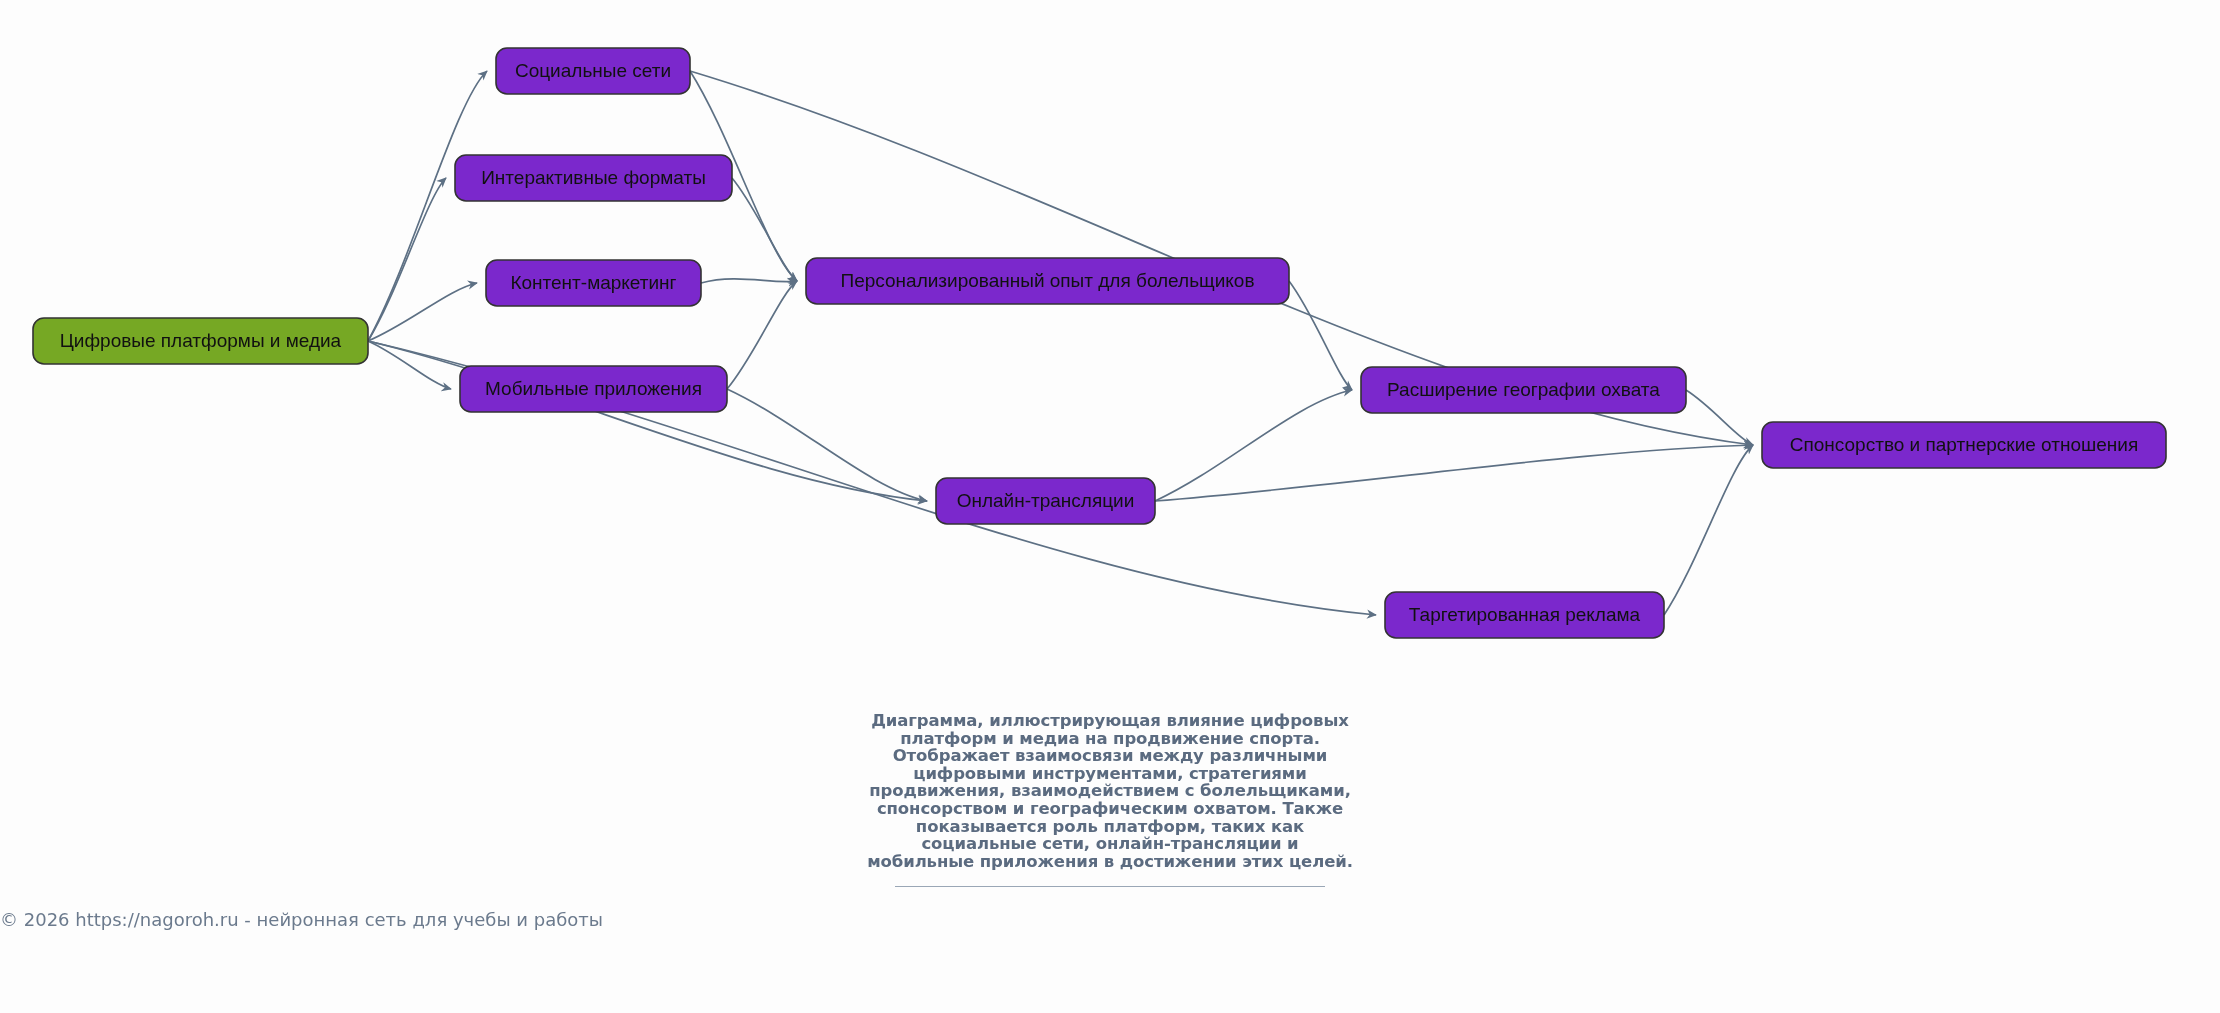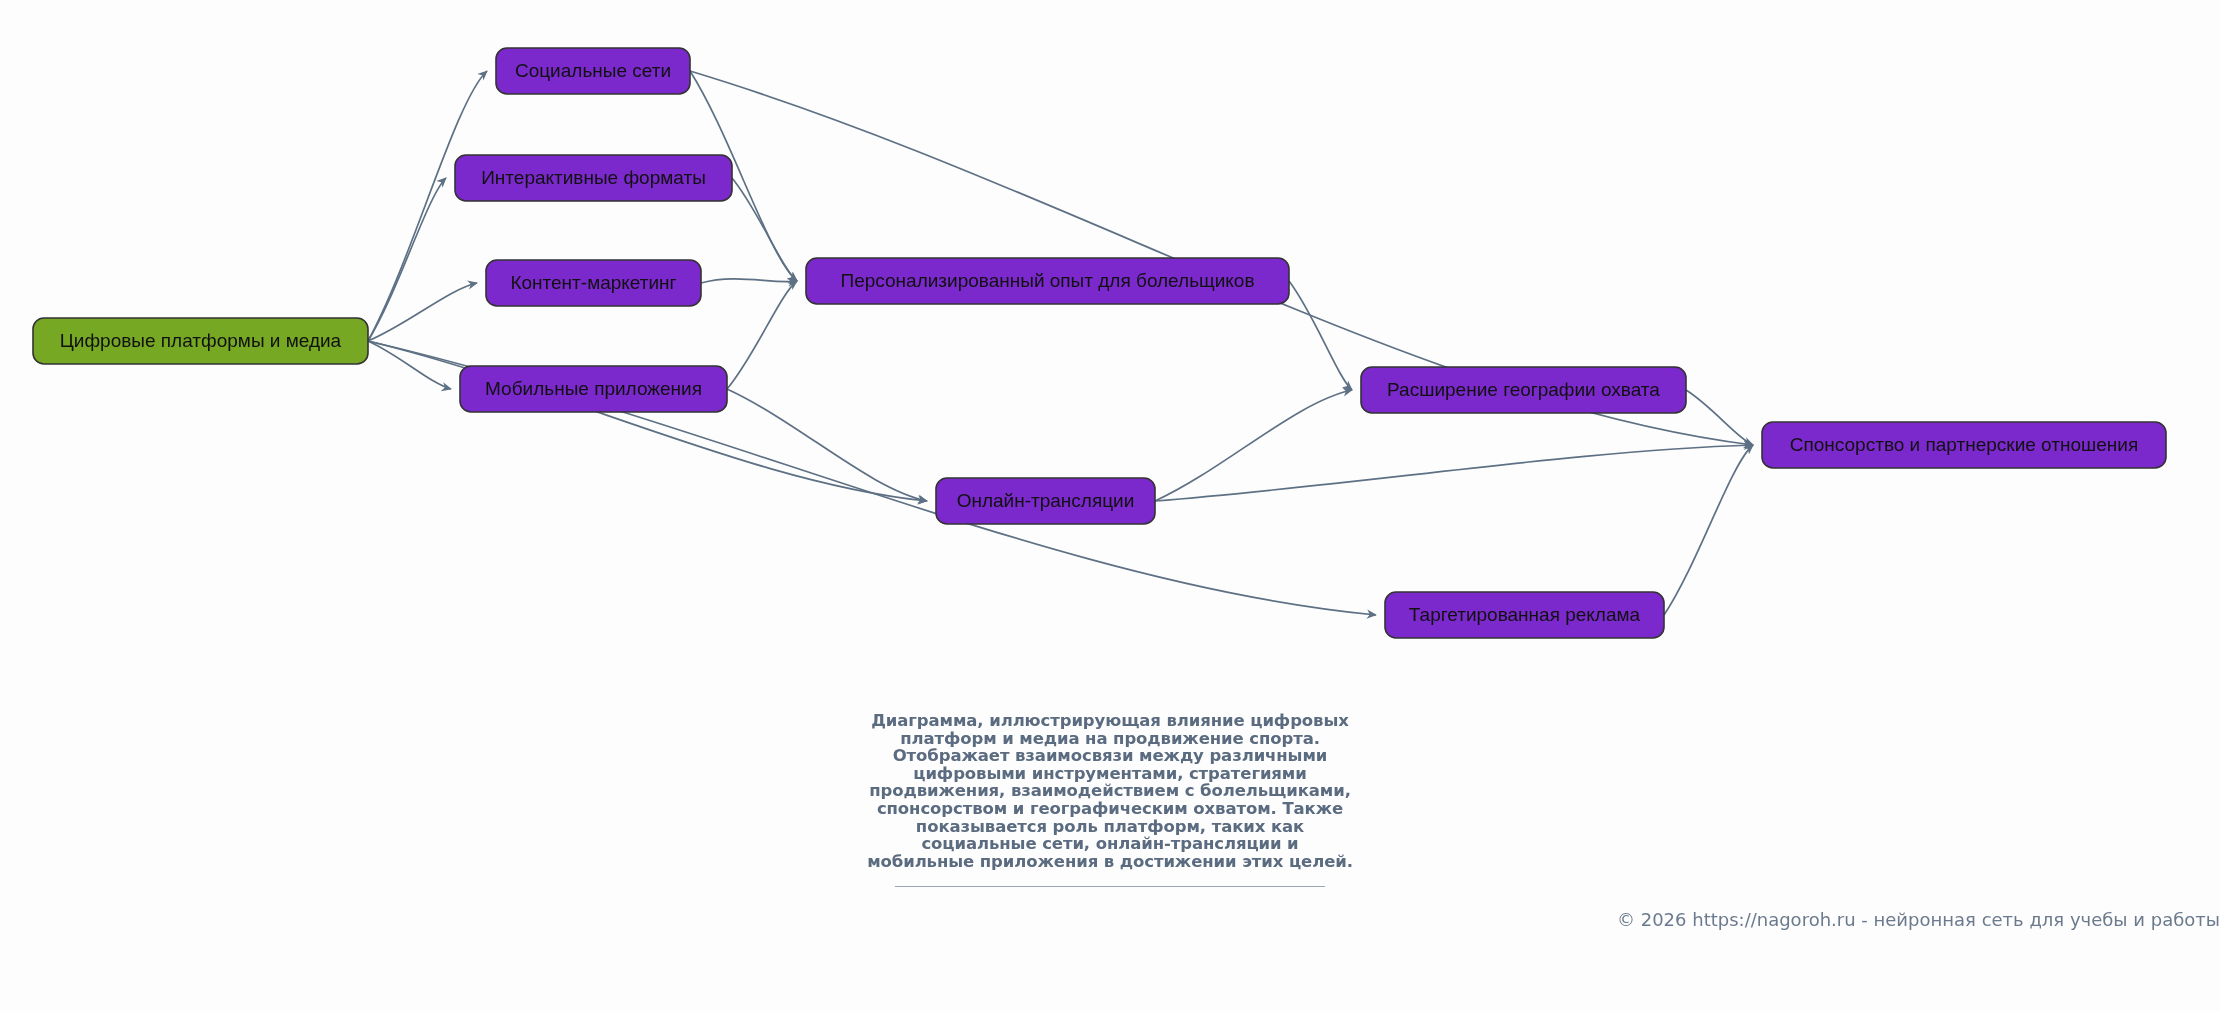--- a/index.html
+++ b/index.html
@@ -68,21 +68,21 @@
     height: 0;
     margin: 16px auto 0 auto;
     border-top: 1.5px solid #9aa7b6;
   }
   .footer-text {
     display: block;
     margin: 22px auto 0 auto;
     font-family: "DejaVu Sans", "Liberation Sans", sans-serif;
     font-size: 18px;
     color: #6b7a8d;
-    text-align: right;
+    text-align: left;
   }
 </style>
 </head>
 <body>
 
 <div id="diagram-root">
 
   <svg class="graph-canvas" viewBox="0 0 2220 1013">
     <defs>
       <marker id="arrow" viewBox="0 0 12 12" refX="10" refY="6" markerWidth="11" markerHeight="11" orient="auto-start-reverse" markerUnits="userSpaceOnUse">

